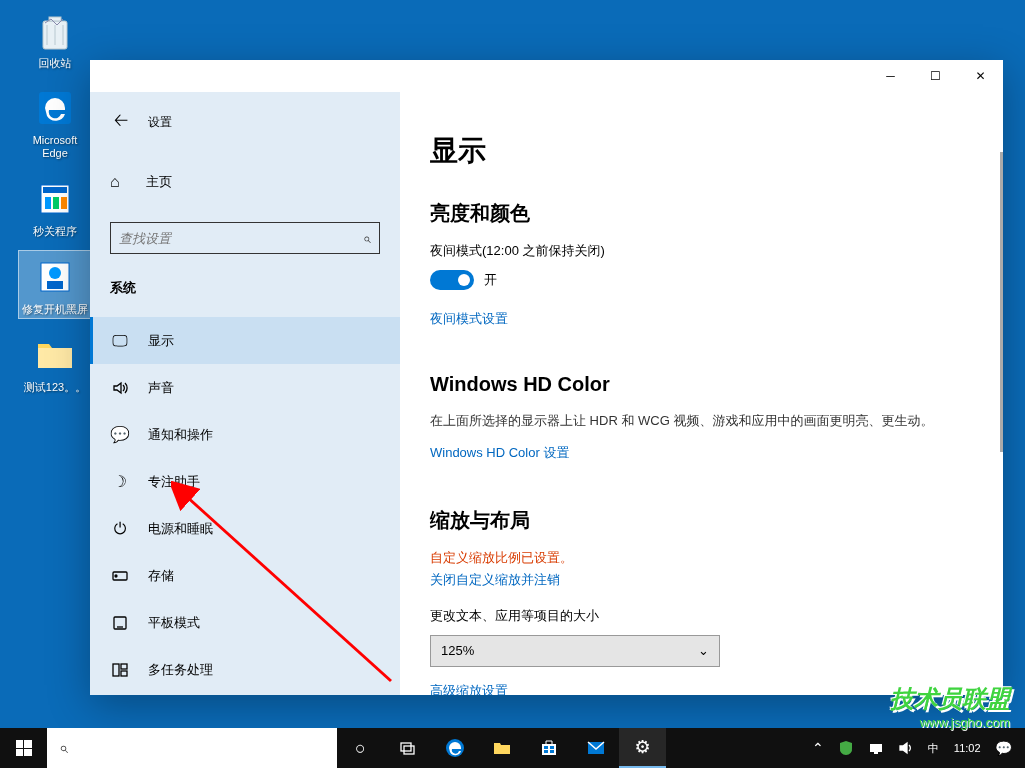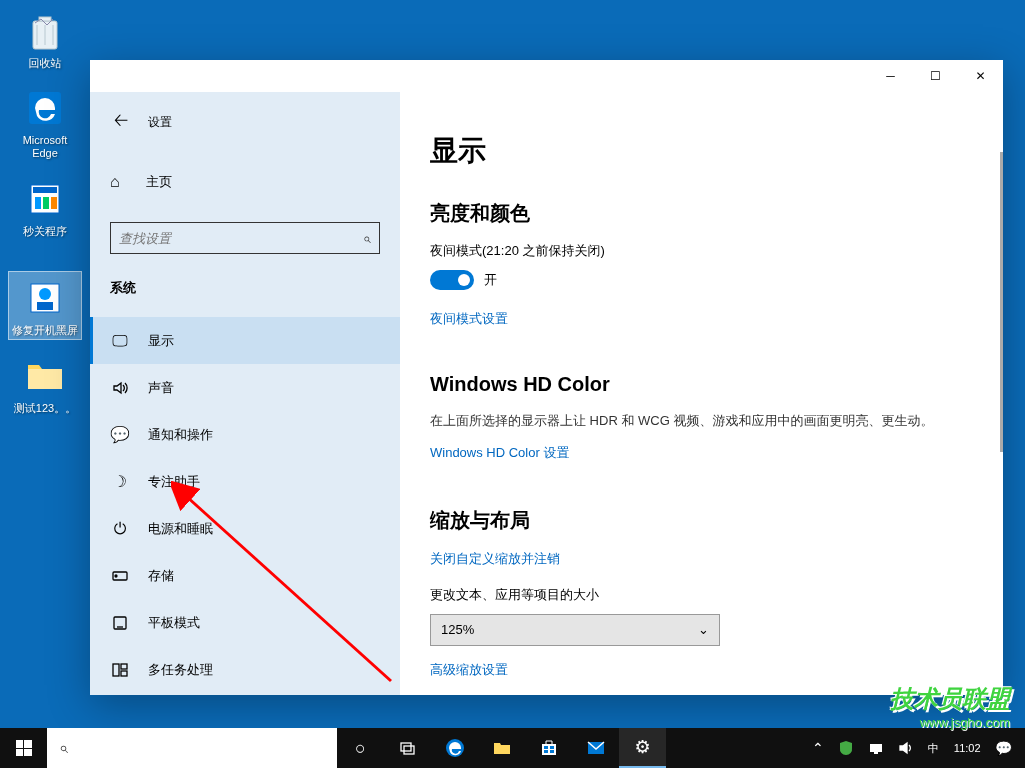--- a/index.html
+++ b/index.html
@@ -1,24 +1,24 @@
 <!DOCTYPE html>
 <html><head>
 <meta charset="utf-8">
 <style>
 * { margin:0; padding:0; box-sizing:border-box; font-family:"Microsoft YaHei","Segoe UI",sans-serif; }
 body { width:1025px; height:768px; background:linear-gradient(135deg,#0a6bb8 0%,#0a6bb8 100%); position:relative; overflow:hidden; }
 .desktop { width:100%; height:100%; position:relative; }
 
 
-.desktop-icons { position:absolute; top:5px; left:8px; display:flex; flex-direction:column; gap:10px;align-items:center; }
+.desktop-icons { position:absolute; top:5px; left:18px; display:flex; flex-direction:column; gap:10px;align-items:center; }
 .di { width:74px; display:flex; flex-direction:column; align-items:center; cursor:pointer; padding:2px; }
 .di-icon { width:48px; height:48px; display:flex; align-items:center; justify-content:center; margin-bottom:2px; }
 .di-label { color:#fff; font-size:11px; text-align:center; text-shadow:1px 1px 2px rgba(0,0,0,0.5); line-height:1.2; }
-.di.sel { background:rgba(255,255,255,0.3); border:1px solid rgba(255,255,255,0.5);margin-top:21px; }
+.di.sel { background:rgba(255,255,255,0.3); border:1px solid rgba(255,255,255,0.5); }
 
 
 .settings-window { position:absolute; top:60px; left:90px; right:22px; bottom:73px; background:#fff; box-shadow:0 10px 40px rgba(0,0,0,0.3); display:flex; flex-direction:column; }
 .title-bar { height:32px; display:flex; align-items:center; justify-content:flex-end; }
 .window-controls { display:flex; }
 .wc-btn { width:45px; height:32px; display:flex; align-items:center; justify-content:center; font-size:12px; cursor:pointer; }
 .win-body { flex:1; display:flex; overflow:hidden; }
 
 
 .sidebar { width:310px; background:#e1ecf6; display:flex; flex-direction:column; position:relative; }
@@ -222,34 +222,35 @@
             
           </div>
         </div>
       </div>
 
       <div class="content">
         <div class="scroll-ind"></div>
         <div class="page-title">显示</div>
 
         <div class="section-title">亮度和颜色</div>
-        <div class="sub-label">夜间模式(21:20 之前保持关闭)</div>
+        <div class="sub-label">夜间模式(12:00 之前保持关闭)</div>
         <div class="toggle">
           <div class="toggle-track">
               <div class="toggle-thumb"></div>
             </div>
           <div class="toggle-label">开</div>
         </div>
         <a class="link">夜间模式设置</a>
 
         <div class="section-title" style="margin-top:45px">Windows HD Color</div>
         <div class="desc-text">在上面所选择的显示器上让 HDR 和 WCG 视频、游戏和应用中的画面更明亮、更生动。</div>
         <a class="link">Windows HD Color 设置</a>
 
         <div class="section-title" style="margin-top:45px">缩放与布局</div>
+        <div class="red-text">自定义缩放比例已设置。</div>
         <a class="link" style="margin-top:0">关闭自定义缩放并注销</a>
         <div class="sub-label" style="margin-top:18px">更改文本、应用等项目的大小</div>
         <div class="dropdown">
           <span>125%</span>
           <span>⌄</span>
         </div>
         <a class="link" style="margin-top:15px">高级缩放设置</a>
       </div>
     </div>
   </div>

